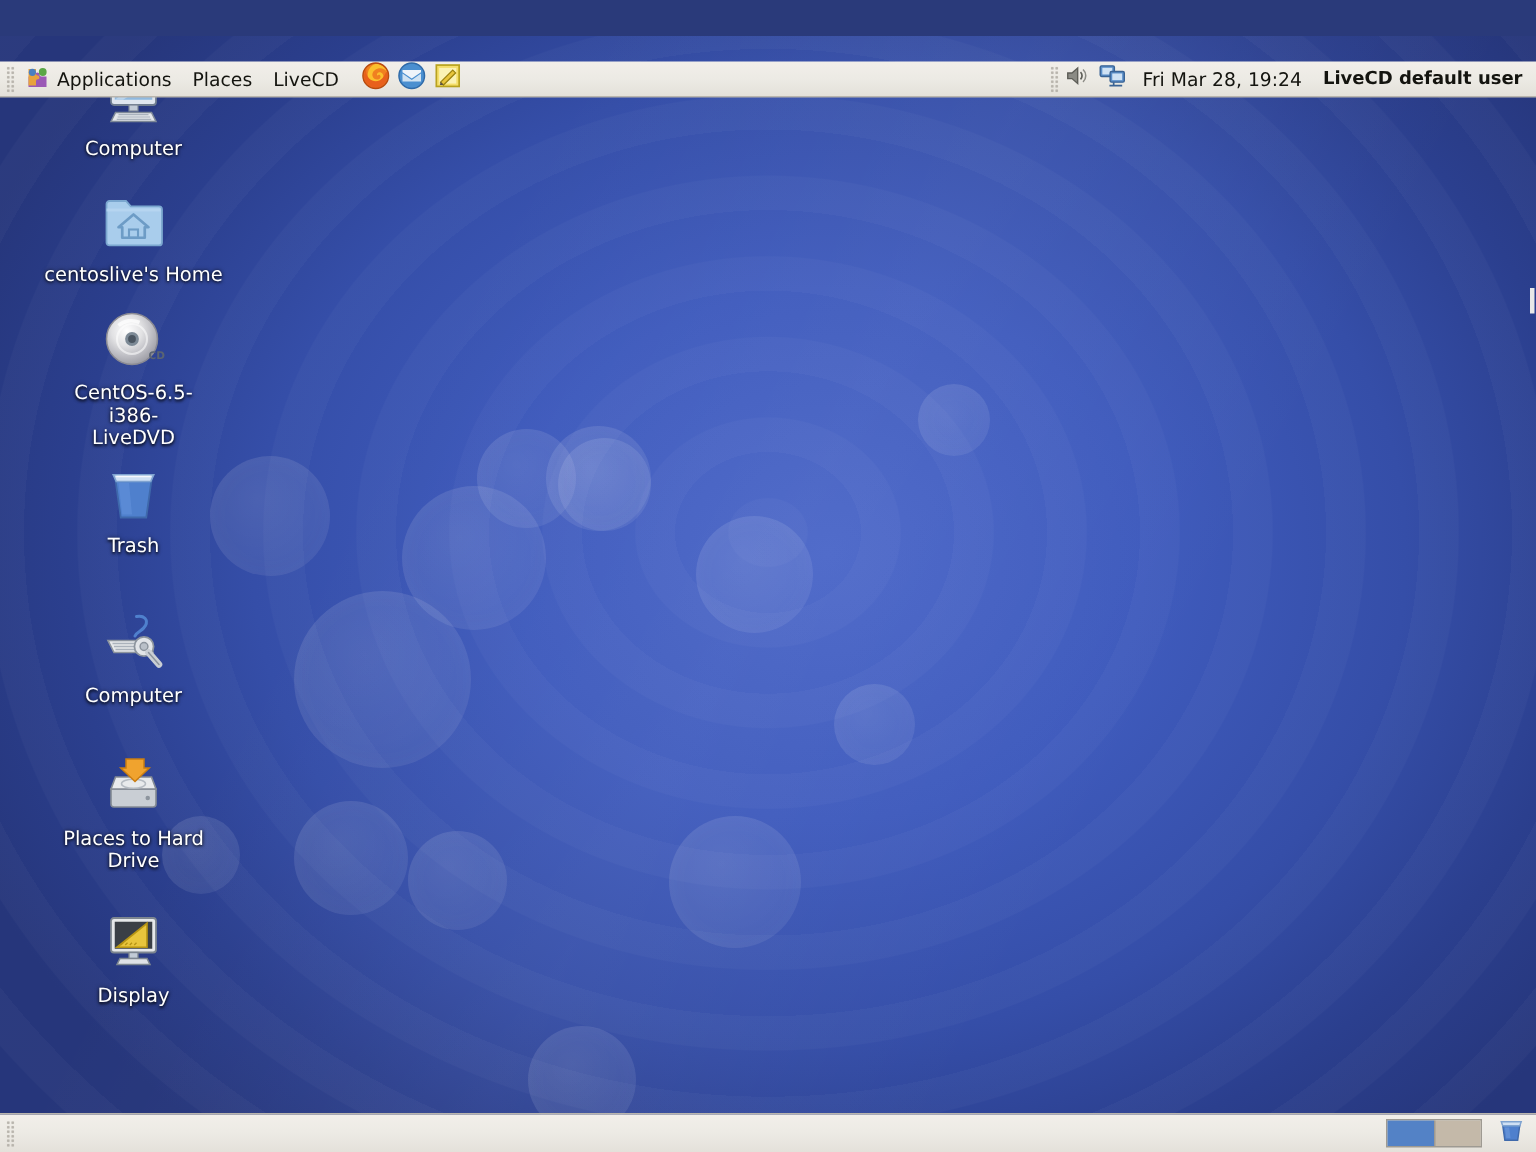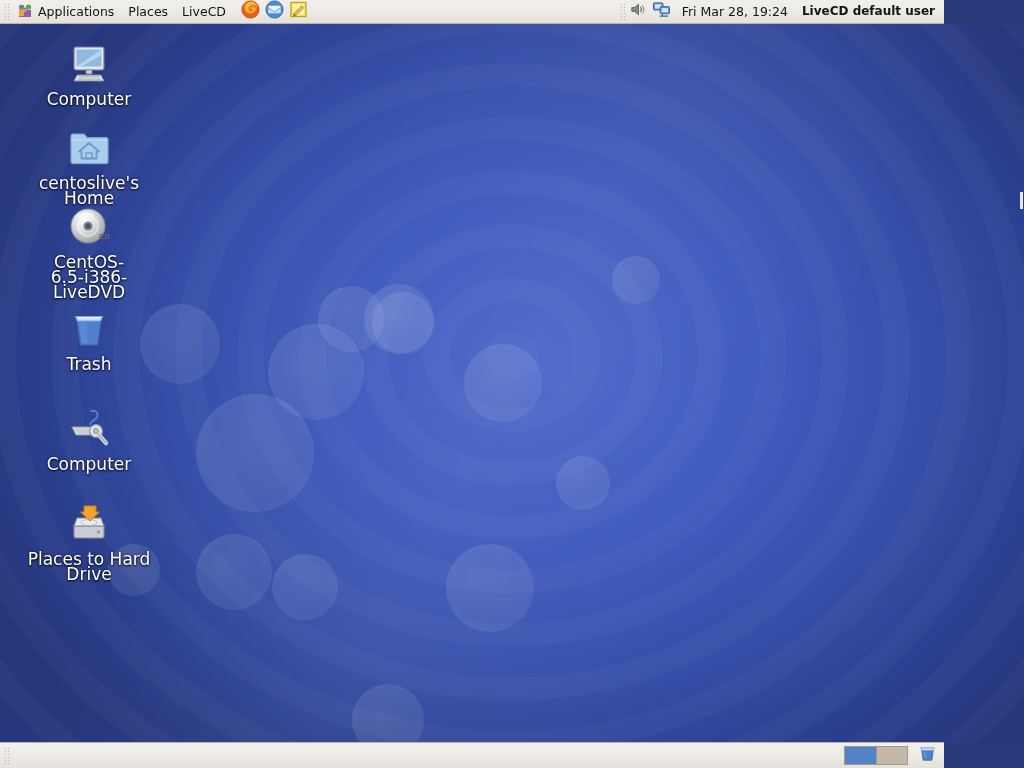--- a/index.html
+++ b/index.html
@@ -62,26 +62,27 @@
       rgba(255,255,255,0.075) 58%,
       rgba(255,255,255,0.045) 84%,
       rgba(255,255,255,0.015) 100%);
     box-shadow: inset 0 0 18px rgba(255,255,255,0.05);
   }
 
   
   .panel {
     position: absolute;
     left: 0;
-    width: 944px;
+    width: 1024px;
     background: linear-gradient(180deg, #f2efea 0%, #eceae4 52%, #e4e1da 100%);
     border-color: #c9c5bd;
     display: flex;
     align-items: center;
     z-index: 50;
+    margin-top: 41px;
   }
   #top-panel {
     top: 0; height: 24px;
     border-bottom: 1px solid #b9b5ad;
     padding-left: 4px;
   }
   #bottom-panel {
     bottom: 0; height: 26px;
     border-top: 1px solid #b9b5ad;
     padding-left: 4px;
@@ -166,21 +167,21 @@
     user-select: none;
   }
   .desk-icon .glyph {
     width: 48px; height: 48px;
     display: flex; align-items: center; justify-content: center;
     position: relative;
     text-align: right;
   }
   .desk-icon .label {
     margin-top: 4px;
-    font-size: 17px;
+    font-size: 13px;
     line-height: 15px;
     color: #ffffff;
     text-align: center;
     text-shadow: 0 1px 2px rgba(0,0,0,.85), 0 0 3px rgba(0,0,0,.6);
     max-width: 128px;
     word-wrap: break-word;
   }
   .desk-icon.narrow .label { max-width: 82px; }
 
   
@@ -295,20 +296,33 @@
         <path d="M9 26 L39 26 L39 36 a2 2 0 0 1 -2 2 H11 a2 2 0 0 1 -2 -2 Z" fill="#c9ced4" stroke="#848b94" stroke-width="1.1"></path>
         <path d="M12 18 L36 18 L39 26 L9 26 Z" fill="#e8eaec" stroke="#848b94" stroke-width="1.1"></path>
         <ellipse cx="24" cy="22.5" rx="8" ry="3" fill="none" stroke="#b6bcc3" stroke-width="1"></ellipse>
         <circle cx="33.5" cy="32" r="1.5" fill="#8d959e"></circle>
         <path d="M19 6 L31 6 L31 12 L34.5 12 L25 21 L15.5 12 L19 12 Z" fill="#f0a32e" stroke="#c97d12" stroke-width="1"></path>
       </svg>
     </div>
     <div class="label">Places to Hard Drive</div>
   </div>
 
+  <div class="desk-icon" style="left:23px; top:605px;">
+    <div class="glyph">
+      <svg width="48" height="48" viewBox="0 0 48 48">
+        <rect x="9" y="7" width="30" height="23" rx="2" fill="#e6e8ea" stroke="#7d8690" stroke-width="1.2"></rect>
+        <rect x="11.5" y="9.5" width="25" height="18" fill="#3a3f46"></rect>
+        <path d="M13 26.5 L33 10.5 L33 26.5 Z" fill="#e8c53c" stroke="#b69414" stroke-width="1.1"></path>
+        <path d="M15.5 25 L17 23.5 M18.5 25 L20 23.5 M21.5 25 L23 23.5 M24.5 25 L26 23.5" stroke="#b69414" stroke-width=".9"></path>
+        <rect x="21" y="30" width="6" height="4" fill="#c2cbd6" stroke="#7d8690" stroke-width=".9"></rect>
+        <path d="M15 34 L33 34 L35 38 L13 38 Z" fill="#dfe2e6" stroke="#7d8690" stroke-width="1"></path>
+      </svg>
+    </div>
+    <div class="label">Display</div>
+  </div>
 
   <div id="edge-caret"></div>
 
   <div class="panel" id="top-panel">
     <div class="grip"></div>
 
     <div class="menu-item" style="display:flex;align-items:center;gap:5px;">
       <span style="display:inline-flex;">
         <svg width="16" height="16" viewBox="0 0 16 16">
           <path d="M2 7 h3.2 a1.3 1.3 0 0 0 1.3 -1.5 a1.5 1.5 0 0 1 2.9 0 a1.3 1.3 0 0 0 1.3 1.5 H14 v7 H2 Z" fill="#9b59b6"></path>

